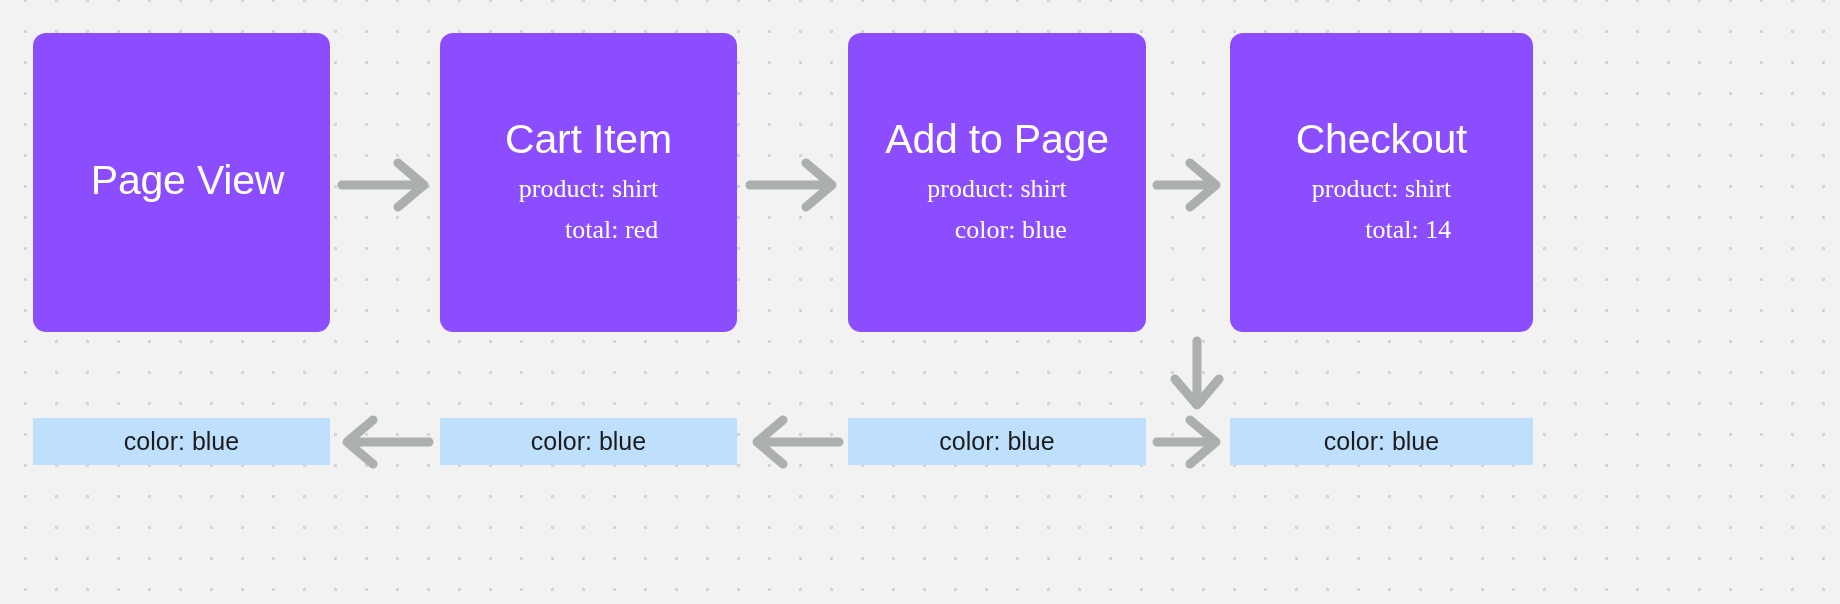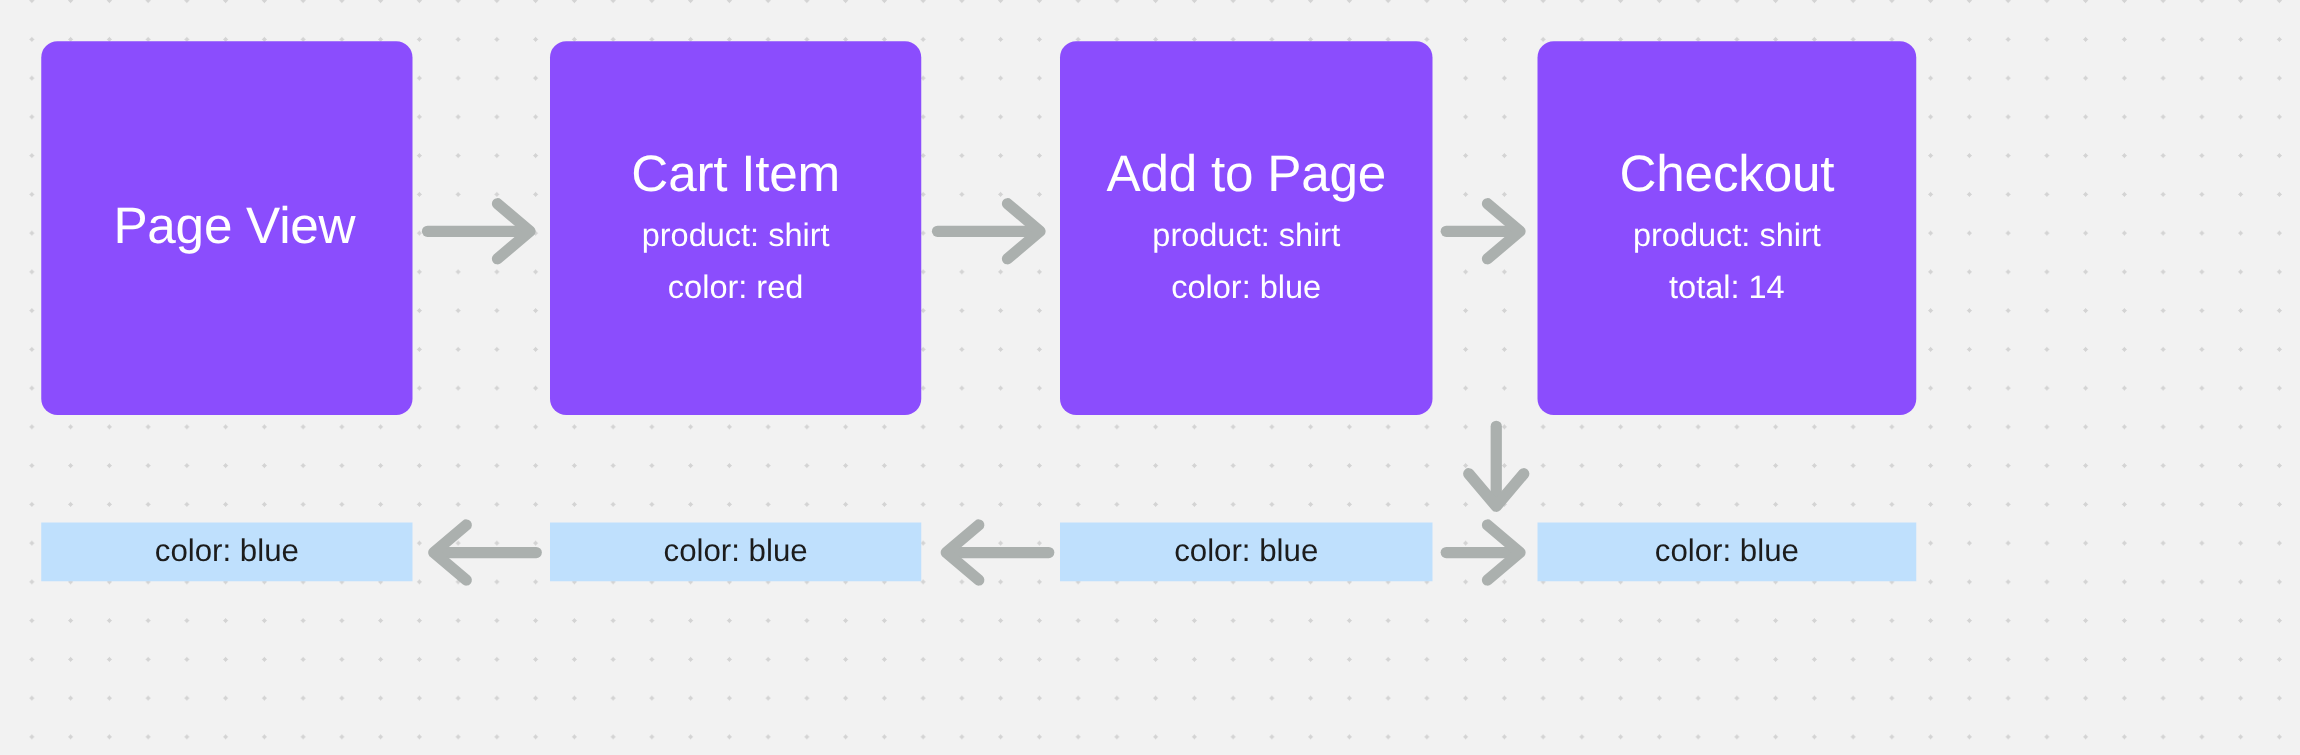--- a/index.html
+++ b/index.html
@@ -42,22 +42,23 @@
   .node-title {
     font-size: 41px;
     line-height: 1.18;
     font-weight: 400;
     letter-spacing: -0.2px;
     white-space: nowrap;
   }
   .node-props {
     display: flex;
     flex-direction: column;
-    align-items: center;
+    align-items: flex-end;
     margin-top: 4px;
+    font-family: Liberation Serif, serif;
   }
   .node-prop {
     font-size: 26px;
     line-height: 1.58;
     font-weight: 400;
     white-space: nowrap;
   }
 
   
   .badge {
@@ -89,21 +90,21 @@
 
   <div class="node" style="left:33px; top:33px; width:297px; height:299px;padding-left:22px;">
     <div class="node-title">Page View</div>
     <div class="node-props"></div>
   </div>
 
   <div class="node" style="left:440px; top:33px; width:297px; height:299px;">
     <div class="node-title">Cart Item</div>
     <div class="node-props">
       <div class="node-prop">product: shirt</div>
-      <div class="node-prop">color: red</div>
+      <div class="node-prop">total: red</div>
     </div>
   </div>
 
   <div class="node" style="left:848px; top:33px; width:298px; height:299px;">
     <div class="node-title">Add to Page</div>
     <div class="node-props">
       <div class="node-prop">product: shirt</div>
       <div class="node-prop">color: blue</div>
     </div>
   </div>

